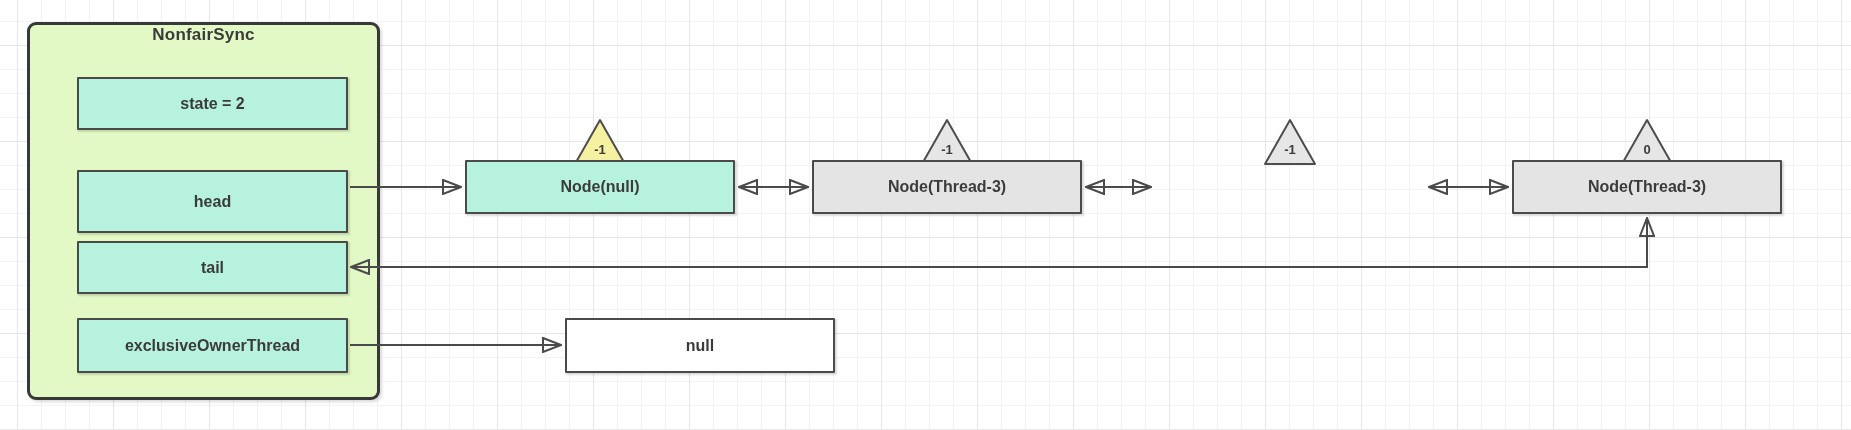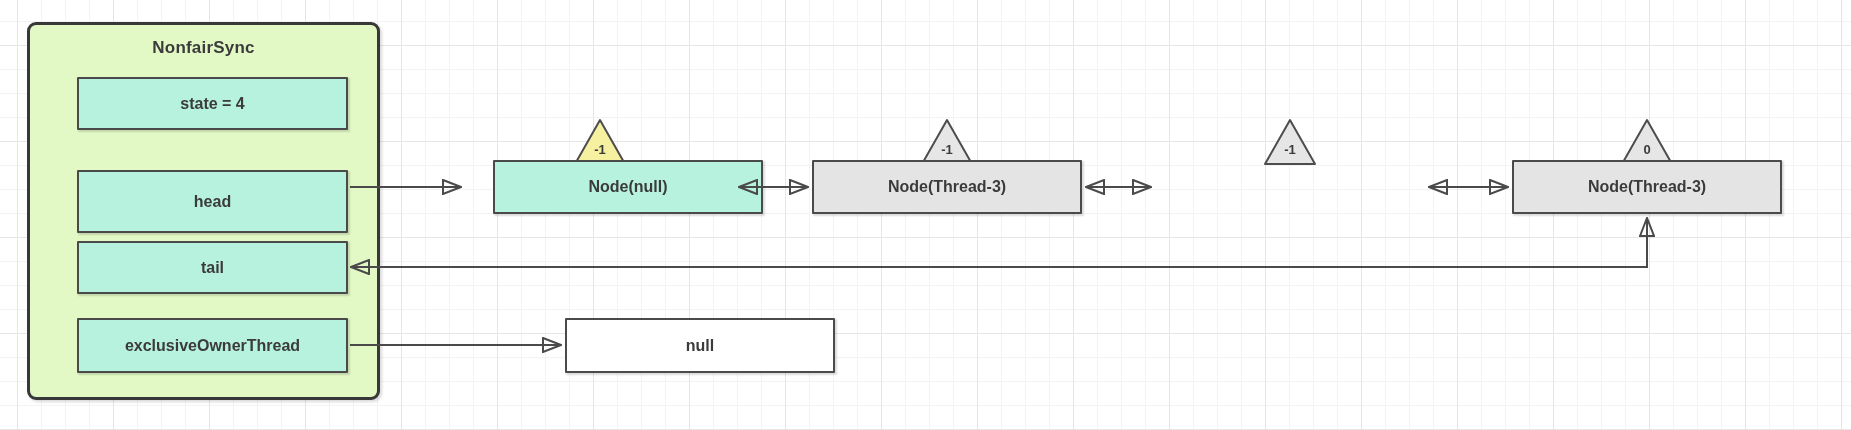--- a/index.html
+++ b/index.html
@@ -29,21 +29,21 @@
     left: 27px; top: 22px;
     width: 353px; height: 378px;
     box-sizing: border-box;
     background: #e2f9c6;
     border: 3px solid #383838;
     border-radius: 9px;
     box-shadow: 2px 2px 3px rgba(0,0,0,0.15);
     z-index: 1;
   }
   .panel-title {
-    padding-top: 13px;
+    padding-top: 0;
     text-align: center;
     font-size: 17px;
     letter-spacing: 0.2px;
   }
 
   .box {
     position: absolute;
     box-sizing: border-box;
     border: 2px solid #4a4a4a;
     border-radius: 1px;
@@ -54,21 +54,21 @@
     box-shadow: 1.5px 1.5px 2px rgba(0,0,0,0.14);
     z-index: 2;
   }
   .box--field { background: #b7f2de; left: 77px; width: 271px; }
   .box--state { top: 77px;  height: 53px; }
   .box--head  { top: 170px; height: 63px; }
   .box--tail  { top: 241px; height: 53px; }
   .box--eot   { top: 318px; height: 55px; }
 
   .box--node { top: 160px; width: 270px; height: 54px; }
-  .node--head   { background: #b7f2de; left: 465px; margin-left: 28px; }
+  .node--head   { background: #b7f2de; left: 465px; }
   .node--queued { background: #e4e4e4; }
   .node--t1 { left: 812px; }
   .node--t2 { left: 1155px; }
   .node--t3 { left: 1512px; }
 
   .box--null { background: #ffffff; left: 565px; top: 318px; width: 270px; height: 55px; align-items: center; }
 
   .badge {
     position: absolute;
     top: 117px;
@@ -123,21 +123,21 @@
     <path d="M1429,187 H1508" marker-start="url(#ah-start)" marker-end="url(#ah-end)"></path>
     <path d="M351,267 H1647 V218" marker-start="url(#ah-start)" marker-end="url(#ah-end)"></path>
     <path d="M350,345 H561" marker-end="url(#ah-end)"></path>
   </svg>
 
   <div class="panel">
     <div class="panel-title">NonfairSync</div>
   </div>
 
   <div class="box box--field box--state">
-    <span>state = 4</span>
+    <span>state = 2</span>
   </div>
   <div class="box box--field box--head">
     <span>head</span>
   </div>
   <div class="box box--field box--tail">
     <span>tail</span>
   </div>
   <div class="box box--field box--eot">
     <span>exclusiveOwnerThread</span>
   </div>

